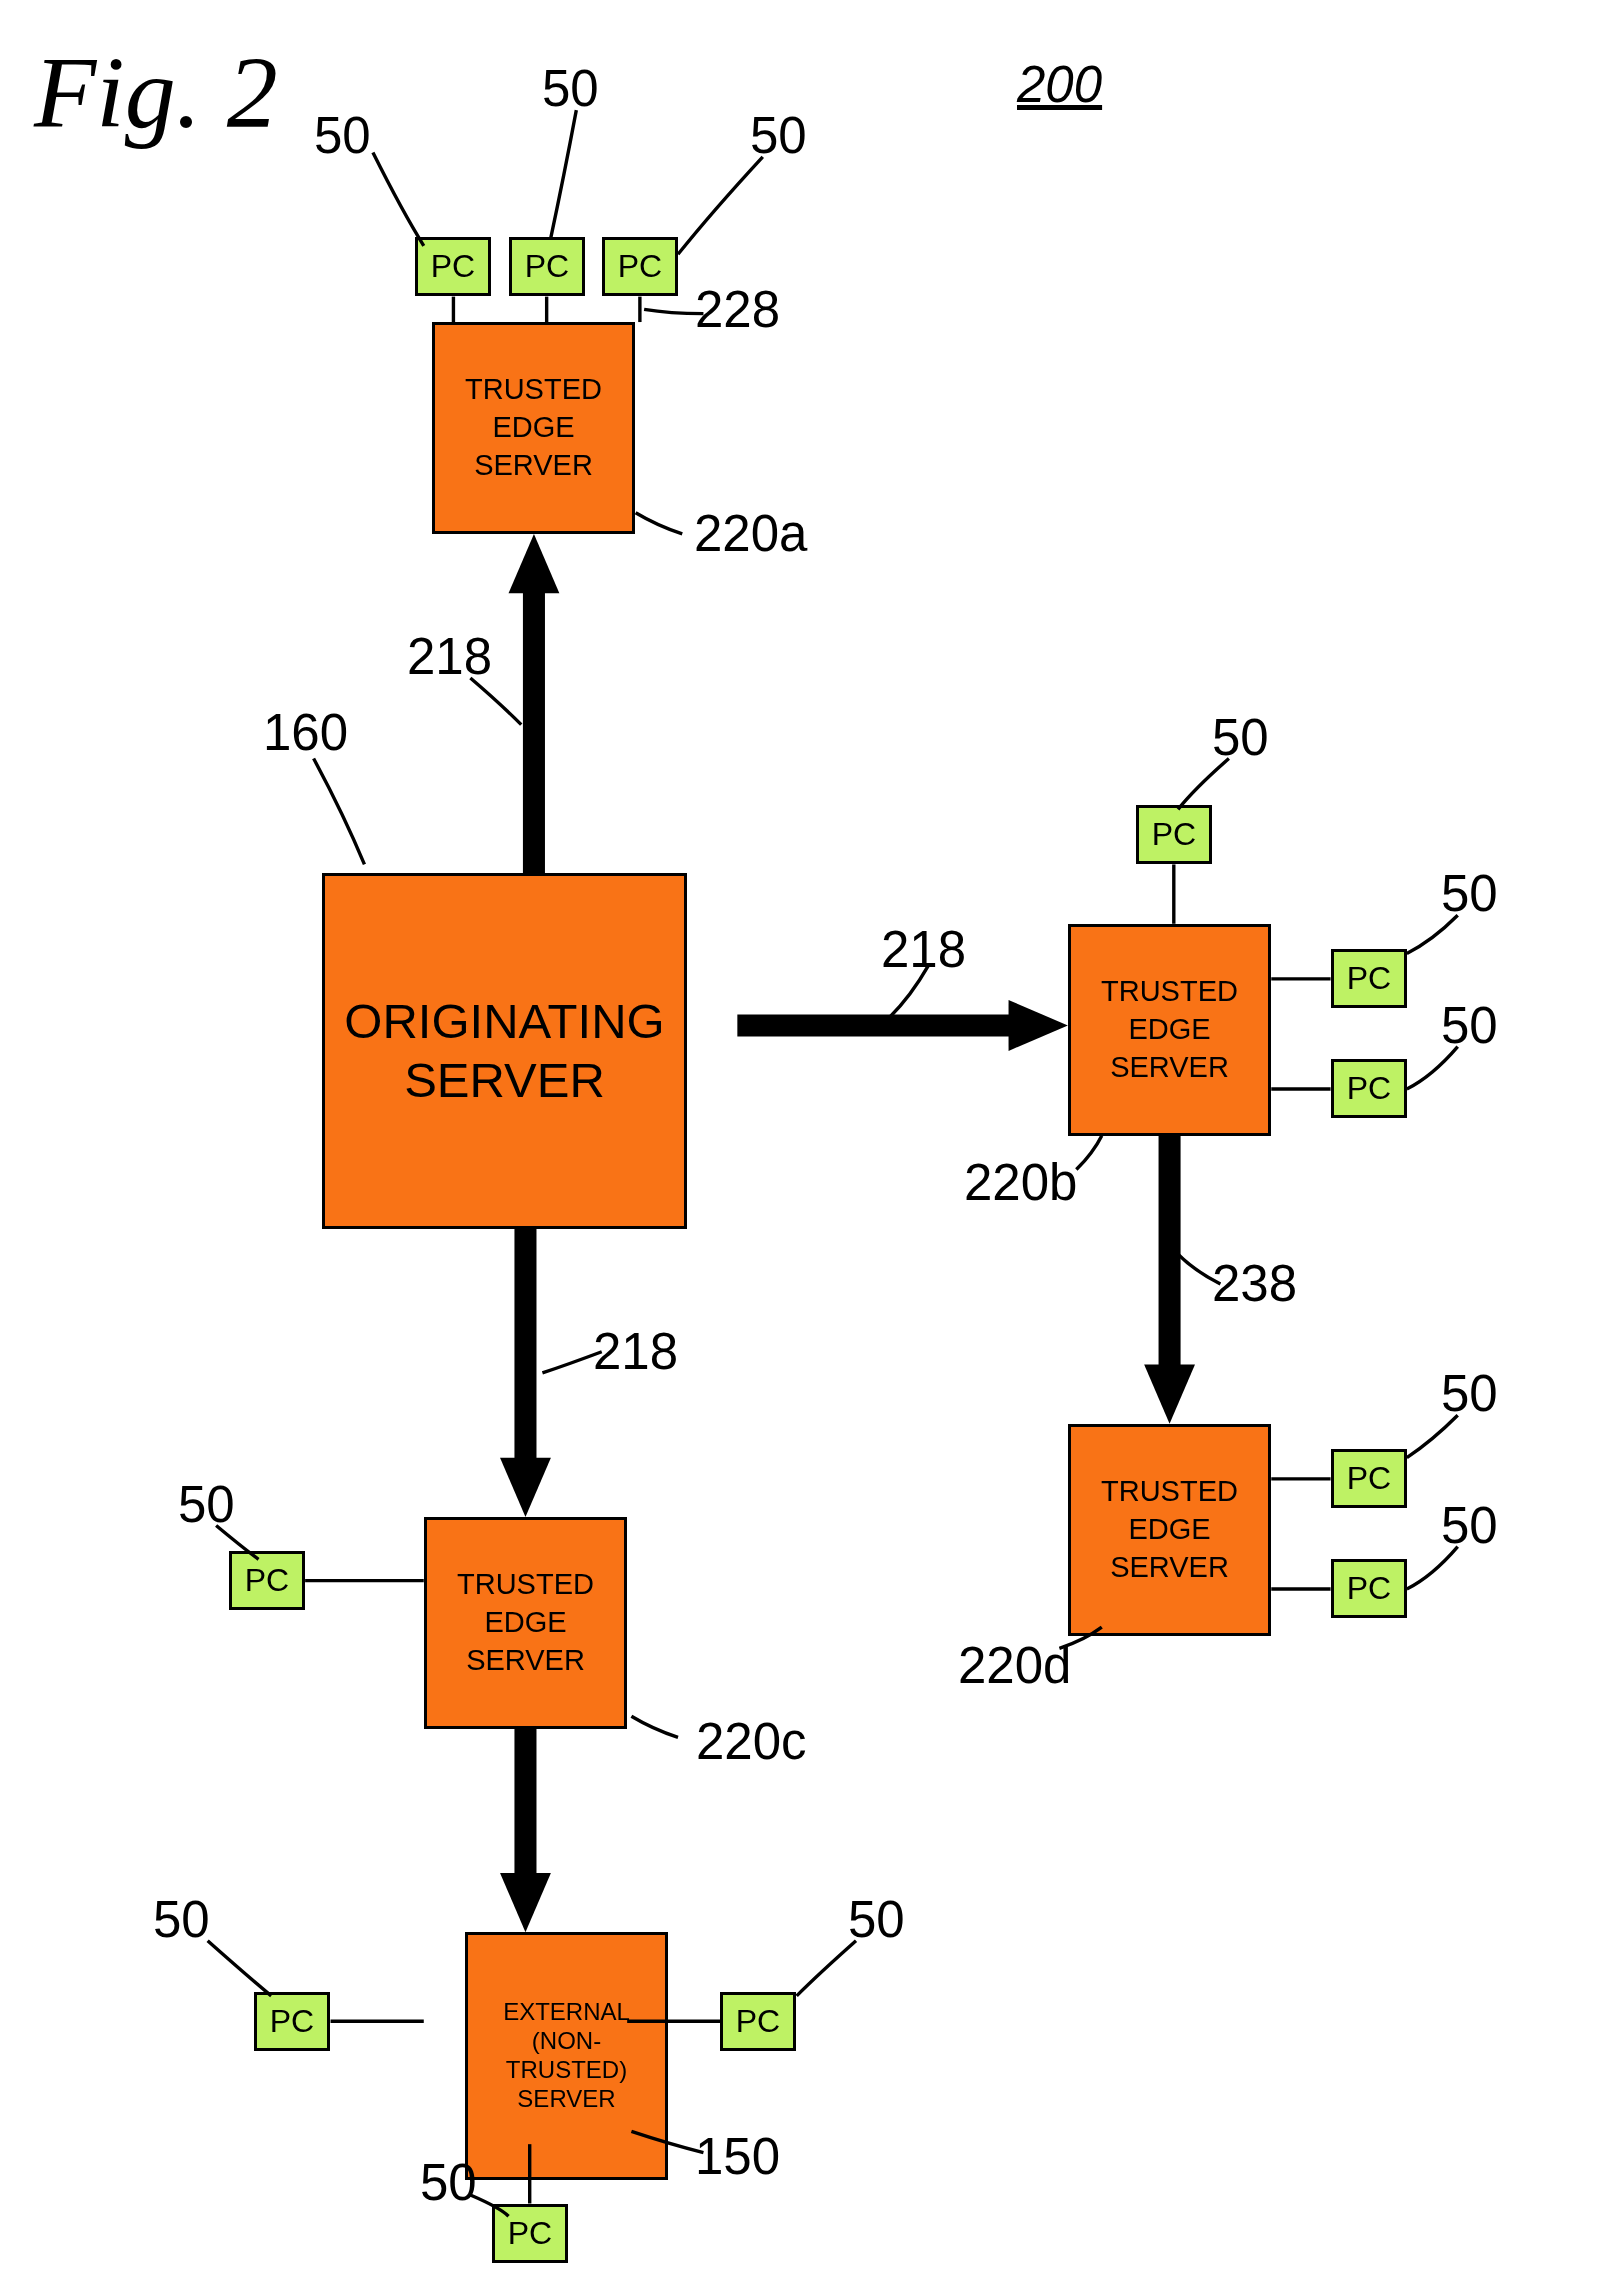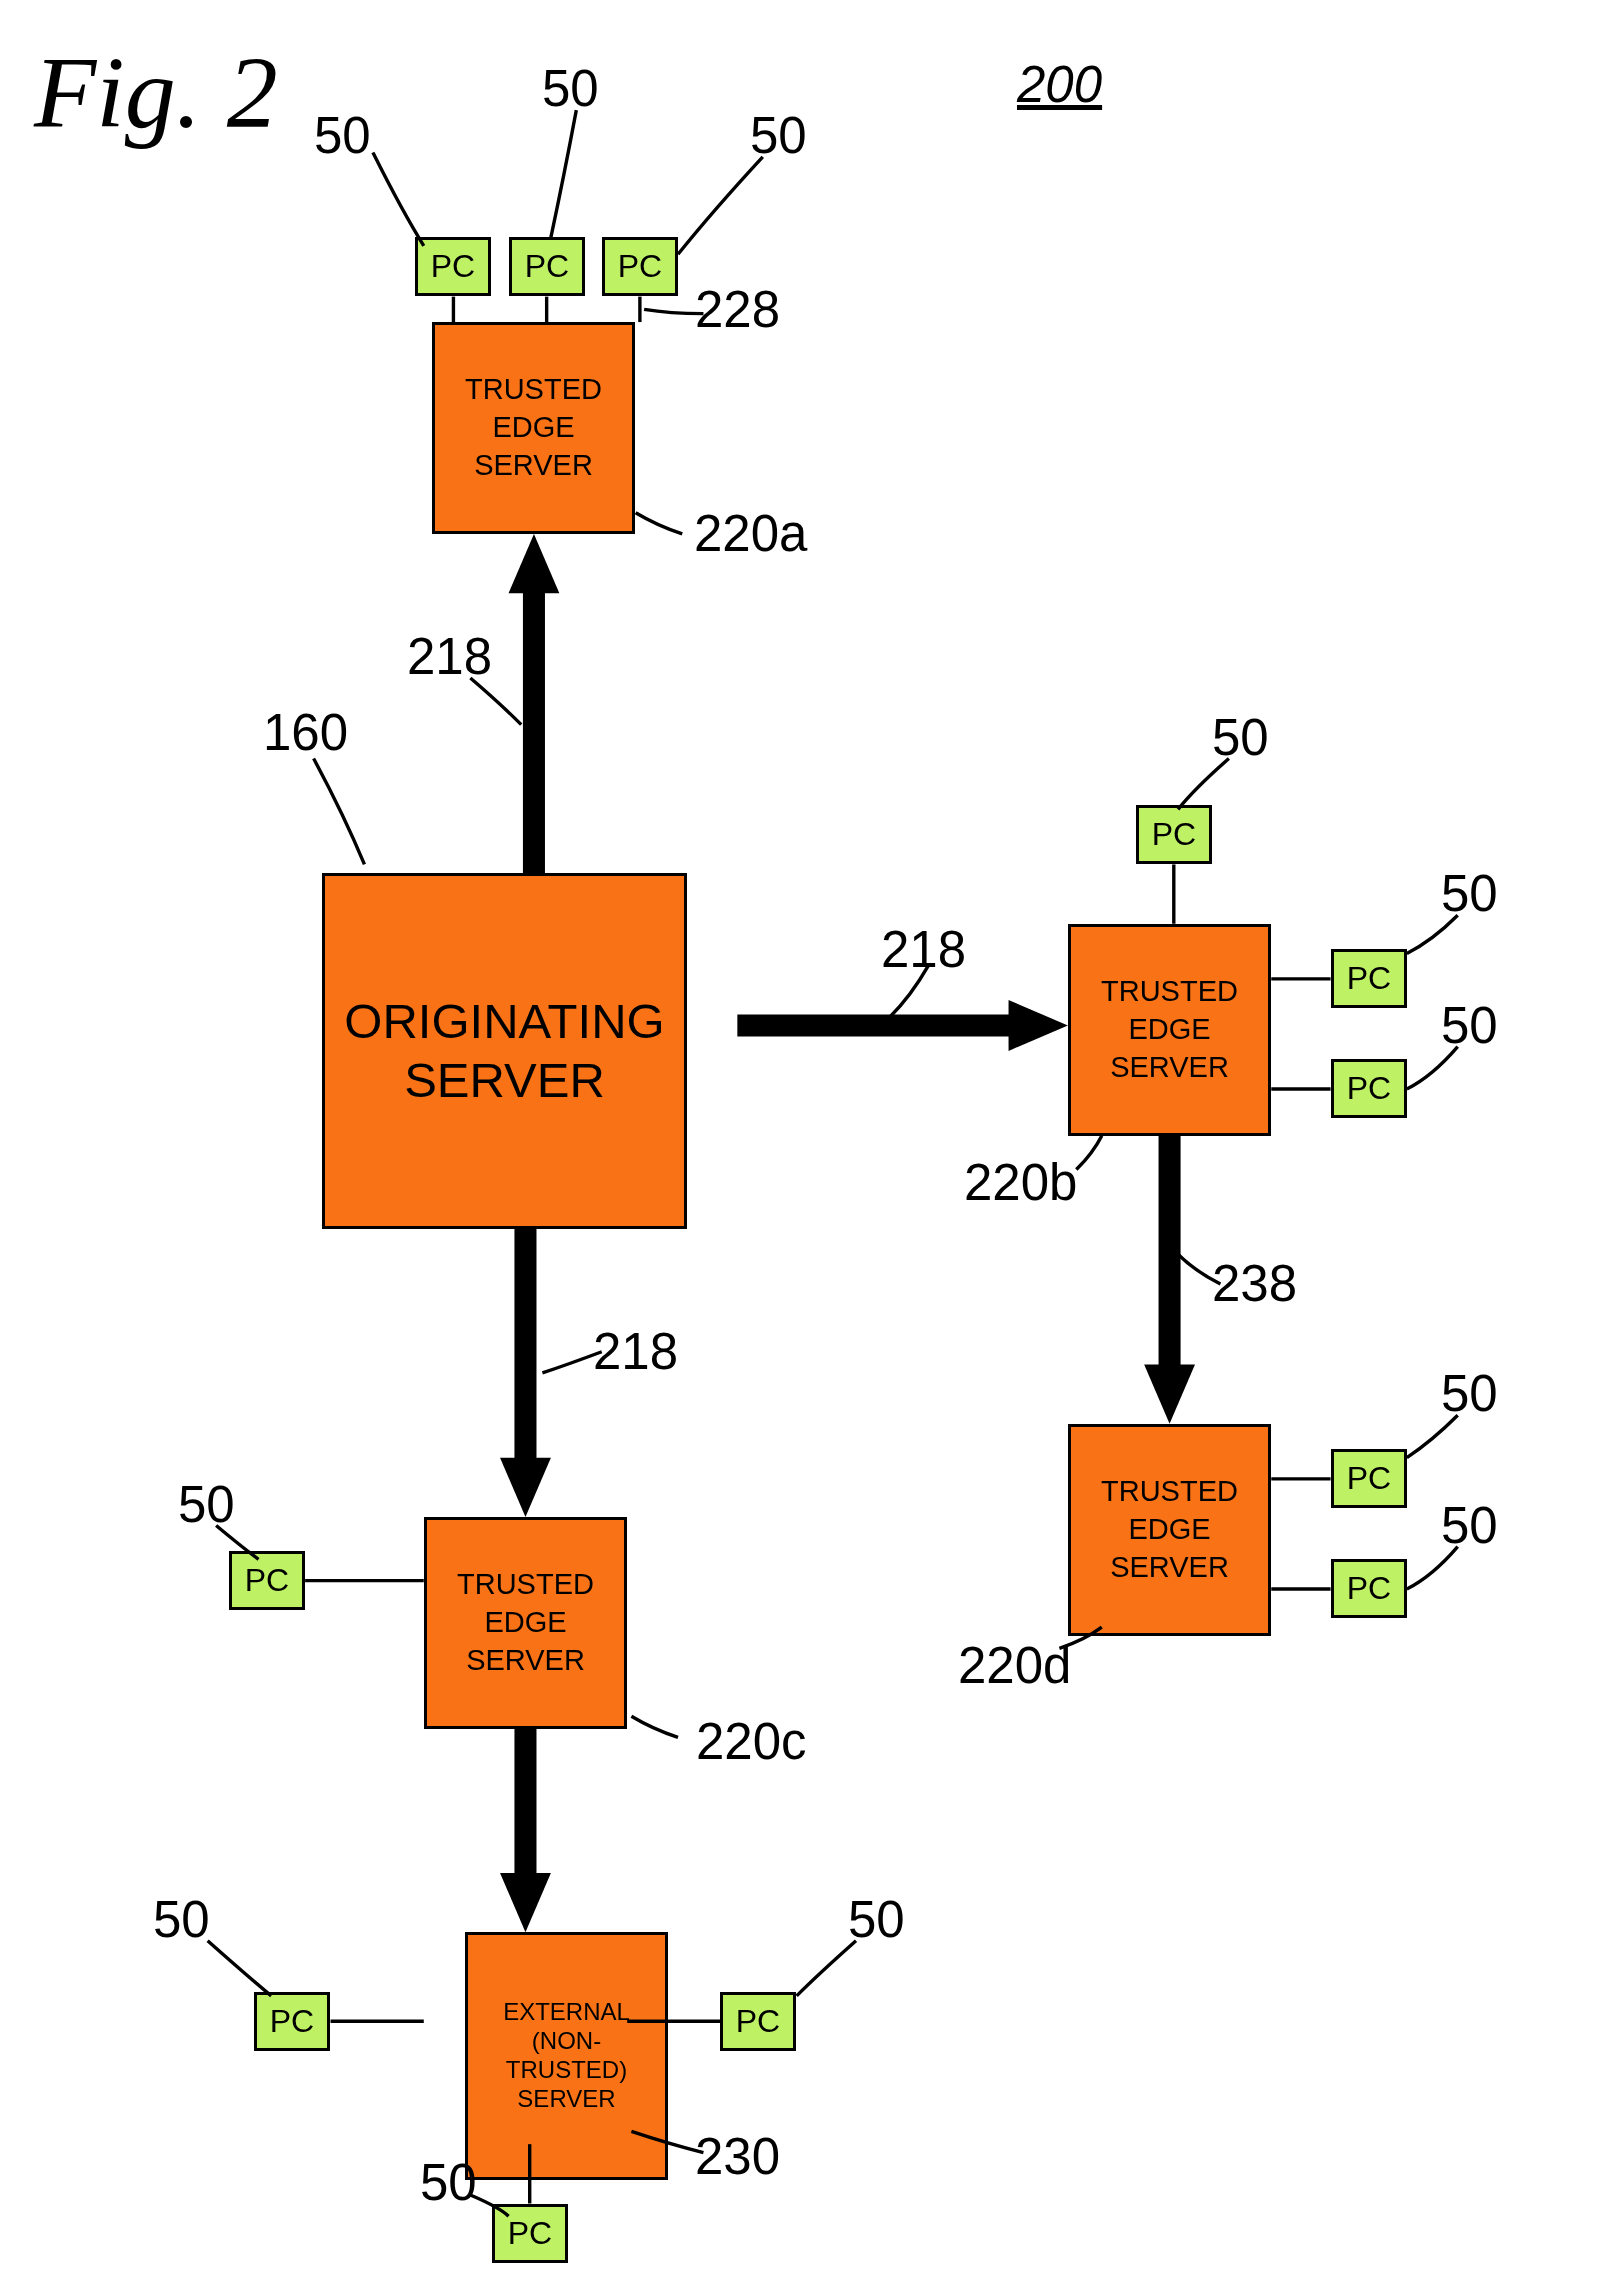--- a/index.html
+++ b/index.html
@@ -169,21 +169,21 @@
 
   <div class="ref-num" style="left:1441px; top:1364px;">50</div>
   <div class="ref-num" style="left:1441px; top:1496px;">50</div>
   <div class="ref-num" style="left:958px; top:1636px;">220d</div>
 
   <div class="ref-num" style="left:178px; top:1475px;">50</div>
   <div class="ref-num" style="left:670px; top:1712px;margin-left:26px;">220c</div>
 
   <div class="ref-num" style="left:153px; top:1890px;">50</div>
   <div class="ref-num" style="left:848px; top:1890px;">50</div>
-  <div class="ref-num" style="left:695px; top:2127px;">230</div>
+  <div class="ref-num" style="left:695px; top:2127px;">150</div>
   <div class="ref-num" style="left:420px; top:2153px;">50</div>
 
   <svg class="overlay" viewBox="0 0 1915 2695">
     <defs>
       <marker id="arrowhead" markerWidth="14" markerHeight="14" refX="4" refY="5" orient="auto">
         <polygon points="0 0, 12 5, 0 10" fill="#000"></polygon>
       </marker>
     </defs>
 
     <line x1="630" y1="1030" x2="630" y2="680" stroke="#000" stroke-width="26"></line>

